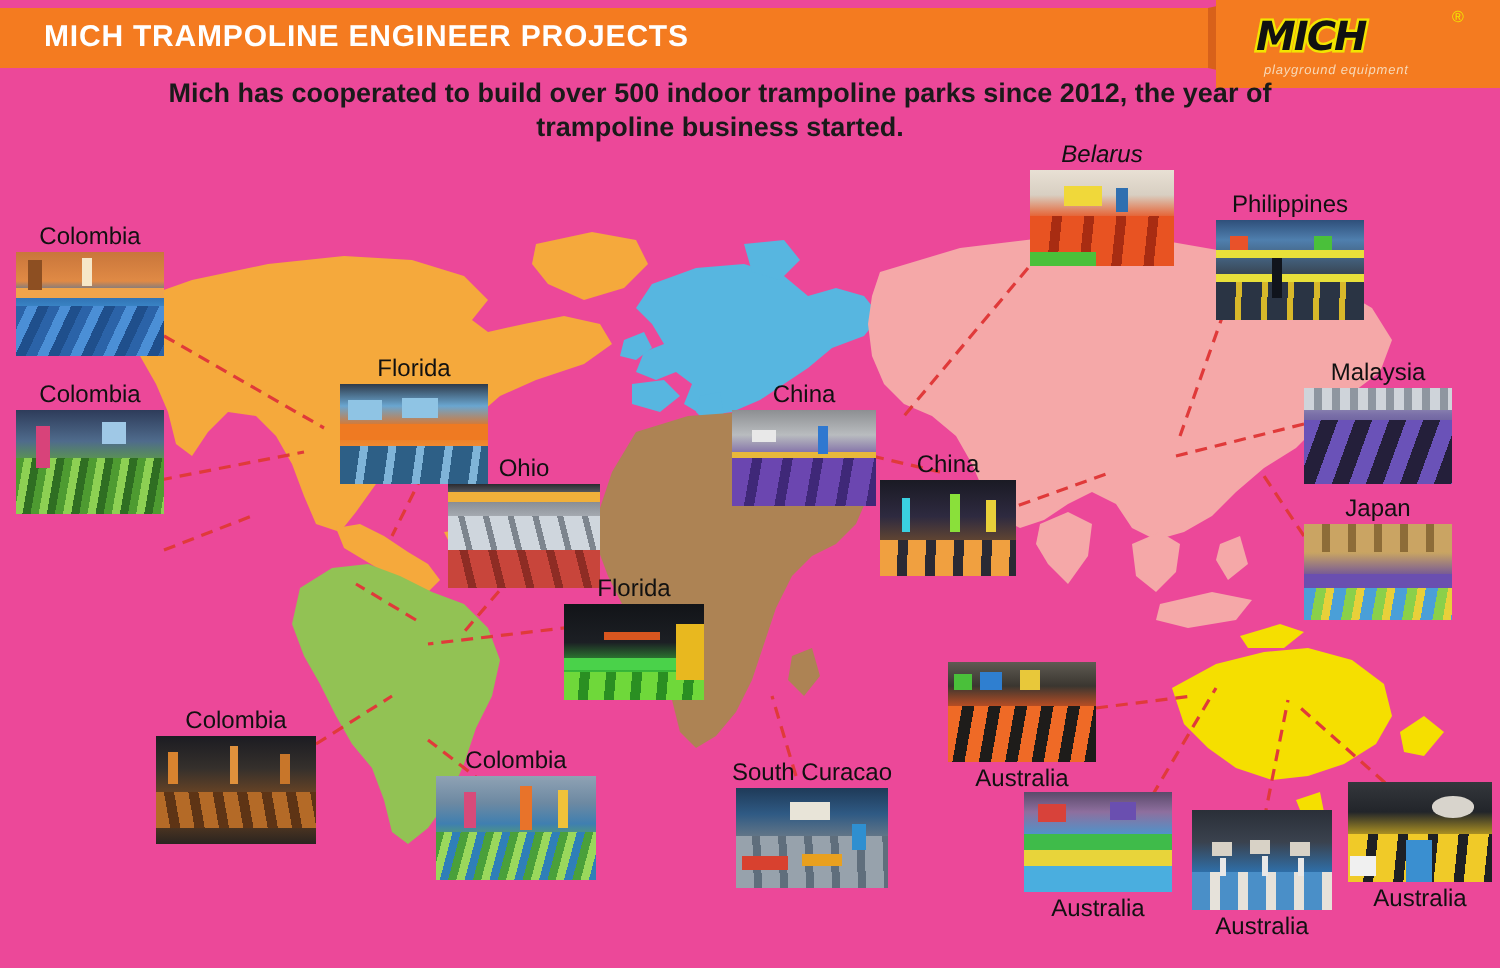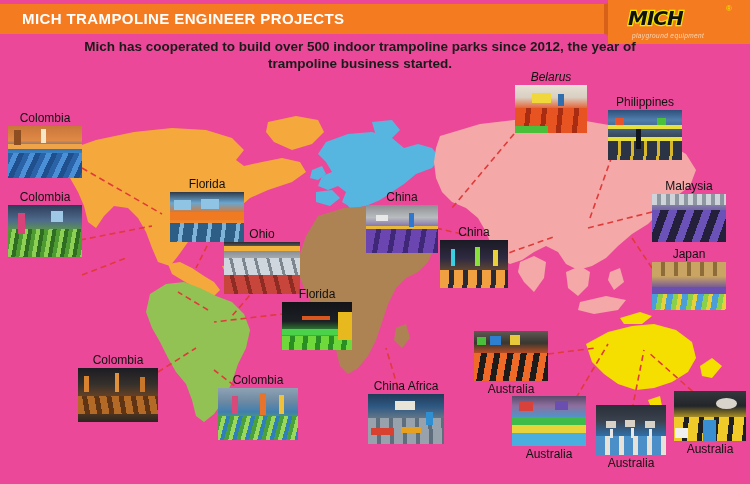--- a/index.html
+++ b/index.html
@@ -259,21 +259,21 @@
     <span class="cap">Florida</span>
     <div class="photo" style="background:linear-gradient(180deg,#121418 0%,#1c1f24 40%,#39c03a 72%,#8ae03a 100%);">
       <i style="left:0;top:56%;width:100%;height:12%;background:#4ad24a;"></i>
       <i style="left:0;top:70%;width:100%;height:30%;background:repeating-linear-gradient(95deg,#6fd83a 0 8px,#2a8f22 8px 13px);"></i>
       <i style="left:28%;top:30%;width:40%;height:8%;background:#d8561f;"></i>
       <i style="left:80%;top:20%;width:20%;height:60%;background:#e8b81f;"></i>
     </div>
   </div>
 
   <div class="card cap-top" style="left:368px;top:394px;width:76px;height:50px;">
-    <span class="cap">China Africa</span>
+    <span class="cap">South Curacao</span>
     <div class="photo" style="background:linear-gradient(180deg,#1f3a58 0%,#2f5a84 26%,#6a7a88 52%,#8e9aa4 100%);">
       <i style="left:0;top:48%;width:100%;height:52%;background:repeating-linear-gradient(88deg,#97a2ac 0 9px,#5f6e7c 9px 13px);"></i>
       <i style="left:36%;top:14%;width:26%;height:18%;background:#e8e4d8;"></i>
       <i style="left:4%;top:68%;width:30%;height:14%;background:#d8412f;"></i>
       <i style="left:44%;top:66%;width:26%;height:12%;background:#e8a01f;"></i>
       <i style="left:76%;top:36%;width:10%;height:26%;background:#2f8fd0;"></i>
     </div>
   </div>
 
   <div class="card cap-top" style="left:366px;top:205px;width:72px;height:48px;">

